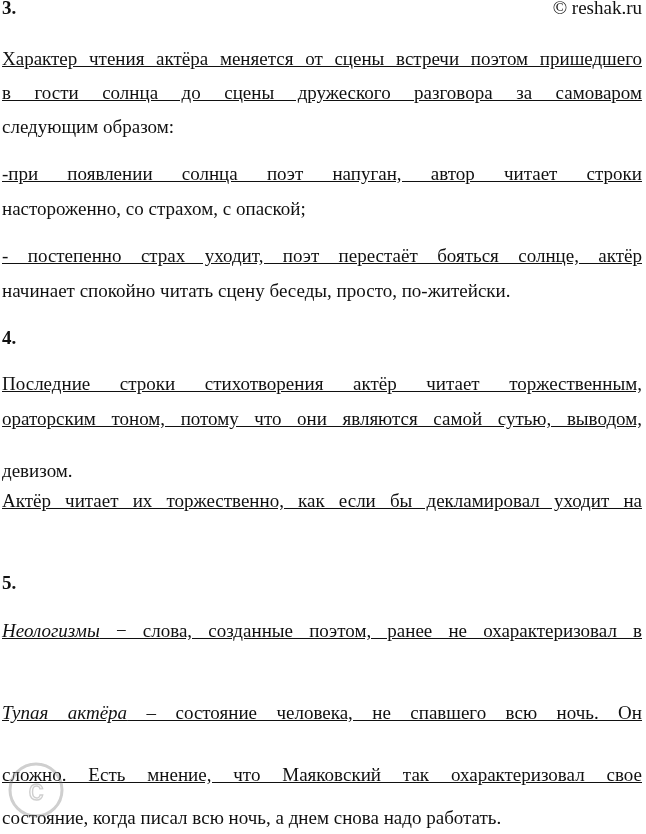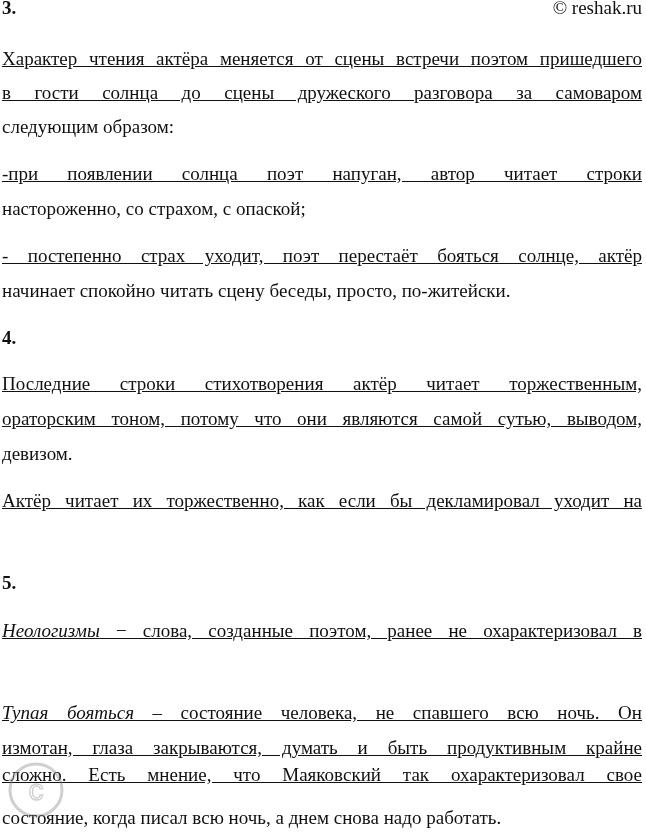--- a/index.html
+++ b/index.html
@@ -38,30 +38,29 @@
   <div class="line just" style="top:163px">-при появлении солнца поэт напуган, автор читает строки</div>
   <div class="line" style="top:198px">настороженно, со страхом, с опаской;</div>
 
   <div class="line just" style="top:245px">- постепенно страх уходит, поэт перестаёт бояться солнце, актёр</div>
   <div class="line" style="top:280px">начинает спокойно читать сцену беседы, просто, по-житейски.</div>
 
   <div class="section-num" style="top:327px">4.</div>
 
   <div class="line just" style="top:373px">Последние строки стихотворения актёр читает торжественным,</div>
   <div class="line just" style="top:408px">ораторским тоном, потому что они являются самой сутью, выводом,</div>
-  <div class="line" style="top:443px">девизом.</div>
+  <div class="line" style="top:460px">девизом.</div>
 
   <div class="line just" style="top:490px">Актёр читает их торжественно, как если бы декламировал уходит на</div>
 
   <div class="section-num" style="top:572px">5.</div>
 
   <div class="line just" style="top:620px"><i>Неологизмы</i><span> − слова, созданные поэтом, ранее не охарактеризовал в</span></div>
 
-  <div class="line just" style="top:702px"><i>Тупая бояться</i><span> – состояние человека, не спавшего всю ночь. Он</span></div>
-  <div class="line just" style="top:737px">измотан, глаза закрываются, думать и быть продуктивным крайне</div>
+  <div class="line just" style="top:702px"><i>Тупая актёра</i><span> – состояние человека, не спавшего всю ночь. Он</span></div>
   <div class="line just" style="top:764px">сложно. Есть мнение, что Маяковский так охарактеризовал свое</div>
   <div class="line" style="top:807px">состояние, когда писал всю ночь, а днем снова надо работать.</div>
 
   <svg class="watermark" viewBox="0 0 110 110">
     <circle cx="32" cy="60" r="26" fill="none" stroke="#777" stroke-width="3"></circle>
     <text x="32" y="70" text-anchor="middle" font-size="30" fill="none" stroke="#777" stroke-width="1.4" font-family="Liberation Sans, sans-serif">c</text>
   </svg>
 </div>
 
 </body></html>

